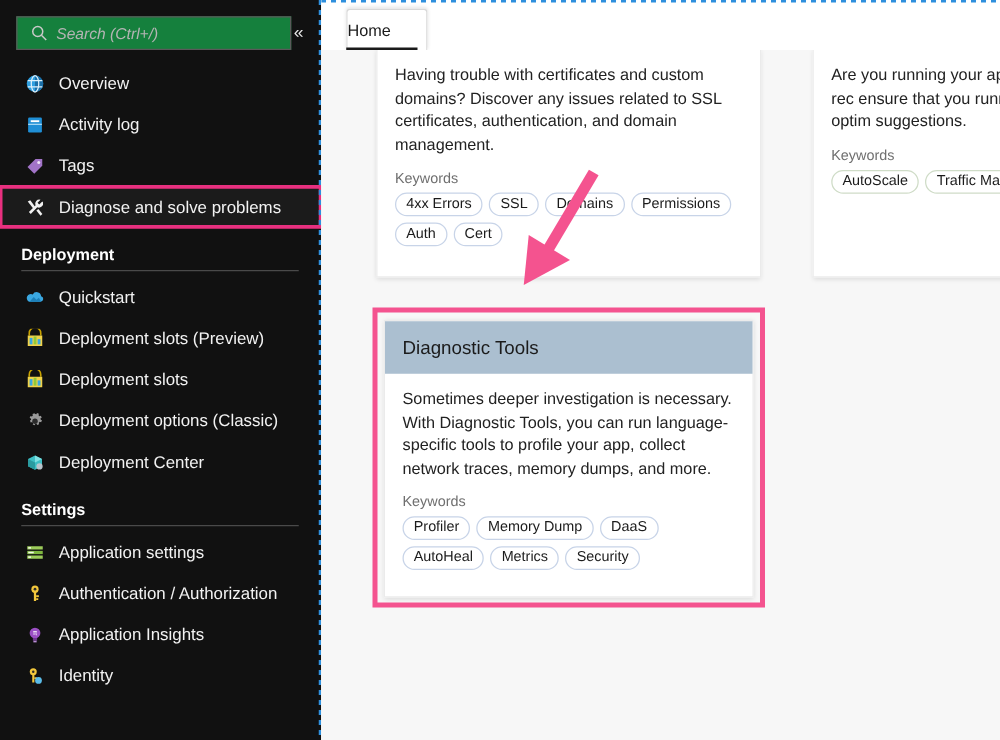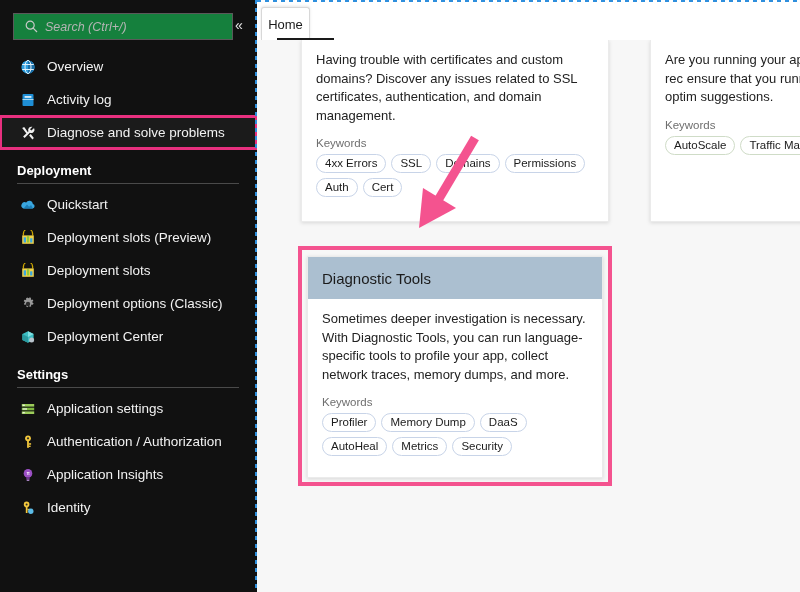--- a/index.html
+++ b/index.html
@@ -107,28 +107,28 @@
     background: repeating-linear-gradient(to right,
       #2e8fdd 0px, #2e8fdd 4px, transparent 4px, transparent 8px);
     z-index: 9;
   }
   .tabstrip {
     position: absolute; left: 0; top: 2px;
     width: 543px; height: 38px;
     background: #ffffff;
   }
   .tab {
-    position: absolute; left: 4px; top: 5px;
-    width: 49px; height: 33px;
+    position: absolute; left: 20px; top: 5px;
+    width: 65px; height: 33px;
     background: #ffffff;
     border: 1px solid #d8d8d8;
     border-bottom: none;
     border-radius: 3px 3px 0 0;
     box-shadow: 0 -1px 3px rgba(0,0,0,0.10);
-    display: flex; align-items: center; justify-content: center;
+    display: flex; align-items: center; 
     cursor: pointer;
   }
   .tab-label { font-size: 13px; color: #1a1a1a; }
   .tab-underline {
     position: absolute; left: 20px; top: 36px;
     width: 57px; height: 3px;
     background: #1a1a1a;
   }
 
   .pane-body {
@@ -246,20 +246,29 @@
         </div>
         <div class="nav-item">
           <span class="nav-icon">
             <svg width="16" height="16" viewBox="0 0 16 16">
               <rect x="2.5" y="2" width="11" height="12" rx="1" fill="#1f8fd6"></rect>
               <rect x="4.6" y="4.2" width="6.8" height="1.5" fill="#ffffff"></rect>
               <rect x="2.5" y="7" width="11" height="0.9" fill="#b9e2f7"></rect>
             </svg>
           </span>
           <span class="nav-label">Activity log</span>
+        </div>
+        <div class="nav-item">
+          <span class="nav-icon">
+            <svg width="16" height="16" viewBox="0 0 16 16">
+              <path d="M2 8.6 8.4 2.2h5.4v5.4L7.4 14z" fill="#a274c8"></path>
+              <circle cx="11" cy="5" r="1.2" fill="#f0e6f8"></circle>
+            </svg>
+          </span>
+          <span class="nav-label">Tags</span>
         </div>
         <div class="nav-item highlighted">
           <span class="nav-icon">
             <svg width="16" height="16" viewBox="0 0 16 16">
               <path d="M2.2 3.1l2-1 4.6 6.3-1.6 1.2z" fill="#f0f0f0"></path>
               <path d="M13.8 3.2 11.4 5.6 10 4.2l2.4-2.4a3.4 3.4 0 0 0-4 4.6L3.1 11.6l1.5 1.5 5.2-5.3a3.4 3.4 0 0 0 4.6-4z" fill="#f0f0f0"></path>
               <path d="M9.1 10.4l1.6-1.3 3.2 4-1.5 1.4z" fill="#f0f0f0"></path>
             </svg>
           </span>
           <span class="nav-label">Diagnose and solve problems</span>

